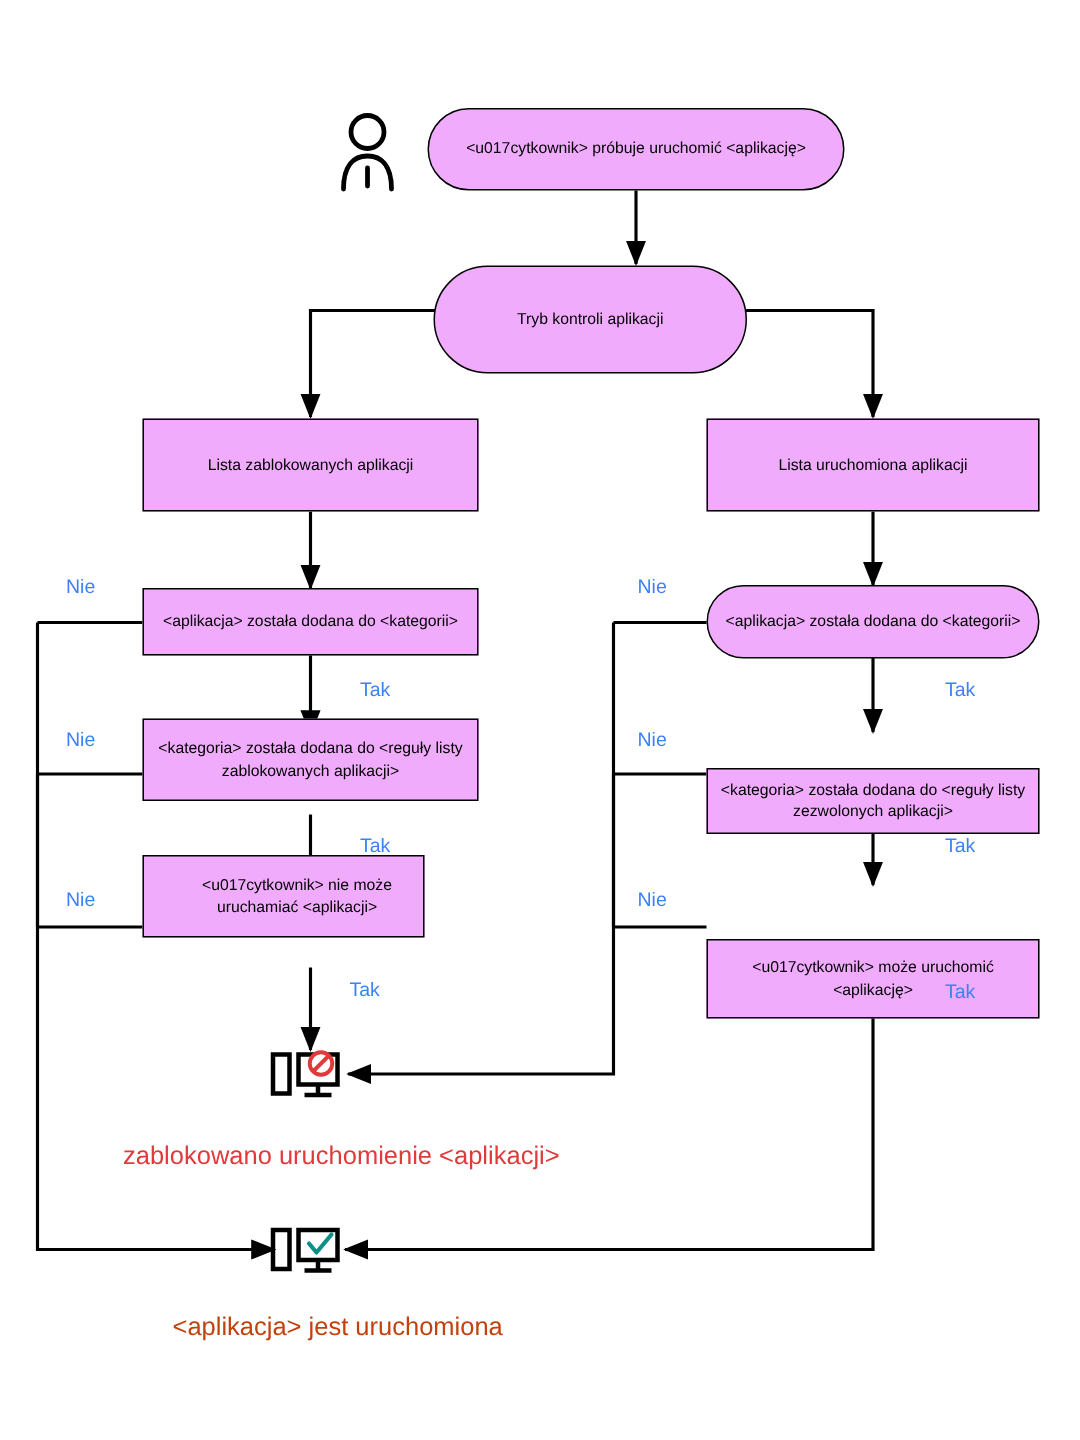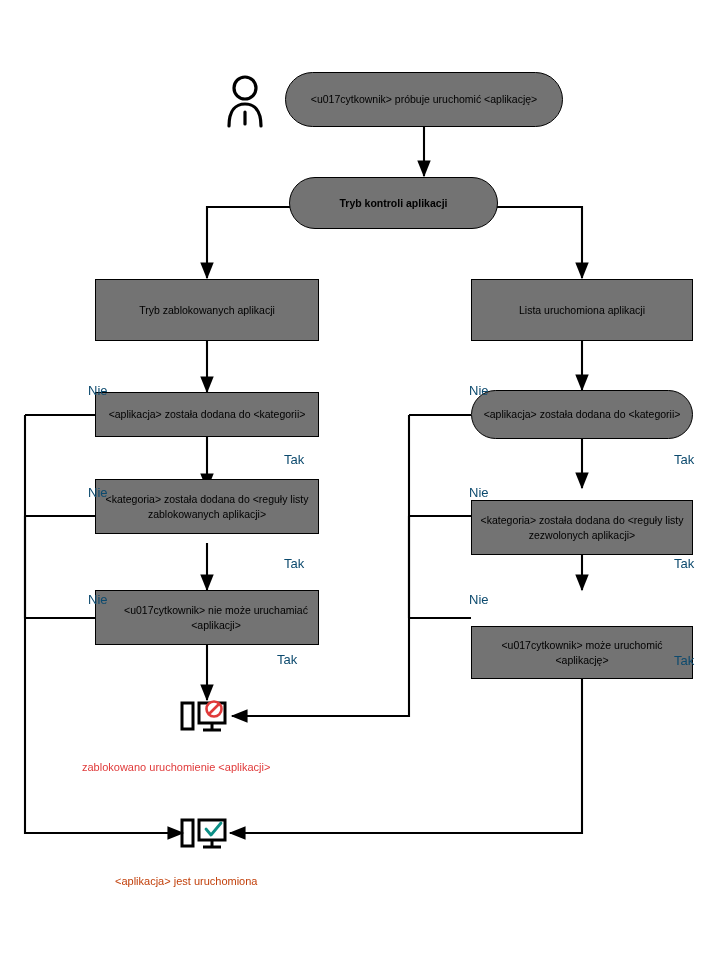--- a/index.html
+++ b/index.html
@@ -25,40 +25,39 @@
     width: 720px;
     height: 960px;
   }
   .node {
     position: absolute;
     box-sizing: border-box;
     display: flex;
     align-items: center;
     justify-content: center;
     text-align: center;
-    background: #737373;
+    background: #f0abfc;
     border: 1.6px solid #000000;
     font-size: 10.5px;
     line-height: 1.35;
     padding: 2px 6px;
     color: #000000;
   }
   .node.rounded {
     border-radius: 40px;
   }
   .label {
     position: absolute;
     font-size: 13px;
-    color: #0c4a6e;
+    color: #3b82f6;
     white-space: nowrap;
-    margin-left: 44px;
   }
   .caption {
     position: absolute;
-    font-size: 11px;
+    font-size: 17px;
     white-space: nowrap;
   }
   .caption.blocked { color: #e03a3a; }
   .caption.started { color: #c2410c; }
 </style>
 </head>
 <body>
 
 <div id="stage">
 
@@ -128,49 +127,49 @@
       <rect x="199" y="820" width="26" height="20" fill="none" stroke="#000000" stroke-width="3"></rect>
       <path d="M212,840 L212,847 M203,847 L221,847" stroke="#000000" stroke-width="3"></path>
       <path d="M206,829 L211,835 L221,823" fill="none" stroke="#0c8f86" stroke-width="2.8" stroke-linecap="round" stroke-linejoin="round"></path>
     </g>
   </svg>
 
   <div class="node rounded" style="left:285px; top:72px; width:278px; height:55px;">
     <span>&lt;u017cytkownik&gt; próbuje uruchomić &lt;aplikację&gt;</span>
   </div>
 
-  <div class="node rounded" style="left:289px; top:177px; width:209px; height:52px;font-weight:bold;">
+  <div class="node rounded" style="left:289px; top:177px; width:209px; height:72px;">
     <span>Tryb kontroli aplikacji</span>
   </div>
 
   <div class="node" style="left:95px; top:279px; width:224px; height:62px;">
-    <span>Tryb zablokowanych aplikacji</span>
+    <span>Lista zablokowanych aplikacji</span>
   </div>
 
   <div class="node" style="left:471px; top:279px; width:222px; height:62px;">
     <span>Lista uruchomiona aplikacji</span>
   </div>
 
   <div class="node" style="left:95px; top:392px; width:224px; height:45px;">
     <span>&lt;aplikacja&gt; została dodana do &lt;kategorii&gt;</span>
   </div>
 
   <div class="node rounded" style="left:471px; top:390px; width:222px; height:49px;">
     <span>&lt;aplikacja&gt; została dodana do &lt;kategorii&gt;</span>
   </div>
 
   <div class="node" style="left:95px; top:479px; width:224px; height:55px;">
     <span>&lt;kategoria&gt; została dodana do &lt;reguły listy zablokowanych aplikacji&gt;</span>
   </div>
 
-  <div class="node" style="left:471px; top:500px; width:222px; height:55px;">
+  <div class="node" style="left:471px; top:512px; width:222px; height:44px;">
     <span>&lt;kategoria&gt; została dodana do &lt;reguły listy zezwolonych aplikacji&gt;</span>
   </div>
 
-  <div class="node" style="left:95px; top:590px; width:224px; height:55px;padding-left:24px;">
+  <div class="node" style="left:95px; top:570px; width:188px; height:55px;padding-left:24px;">
     <span>&lt;u017cytkownik&gt; nie może uruchamiać &lt;aplikacji&gt;</span>
   </div>
 
   <div class="node" style="left:471px; top:590px; width:222px; height:53px;margin-top:36px;">
     <span>&lt;u017cytkownik&gt; może uruchomić &lt;aplikację&gt;</span>
   </div>
 
   <div class="label" style="left:44px; top:383px;">Nie</div>
   <div class="label" style="left:44px; top:485px;">Nie</div>
   <div class="label" style="left:44px; top:592px;">Nie</div>

